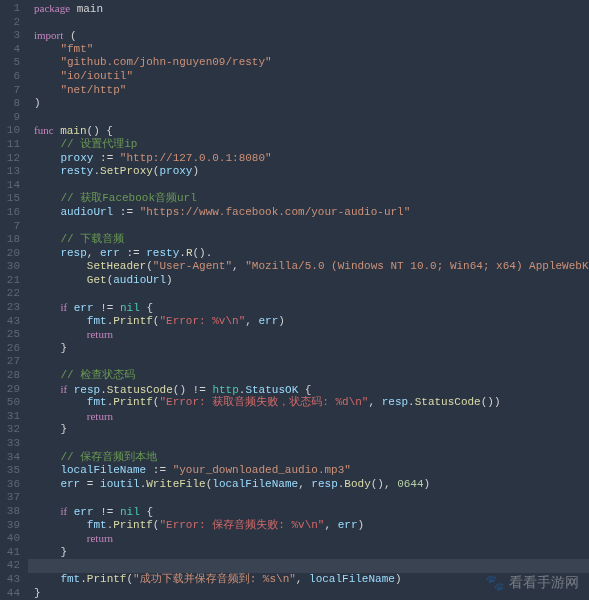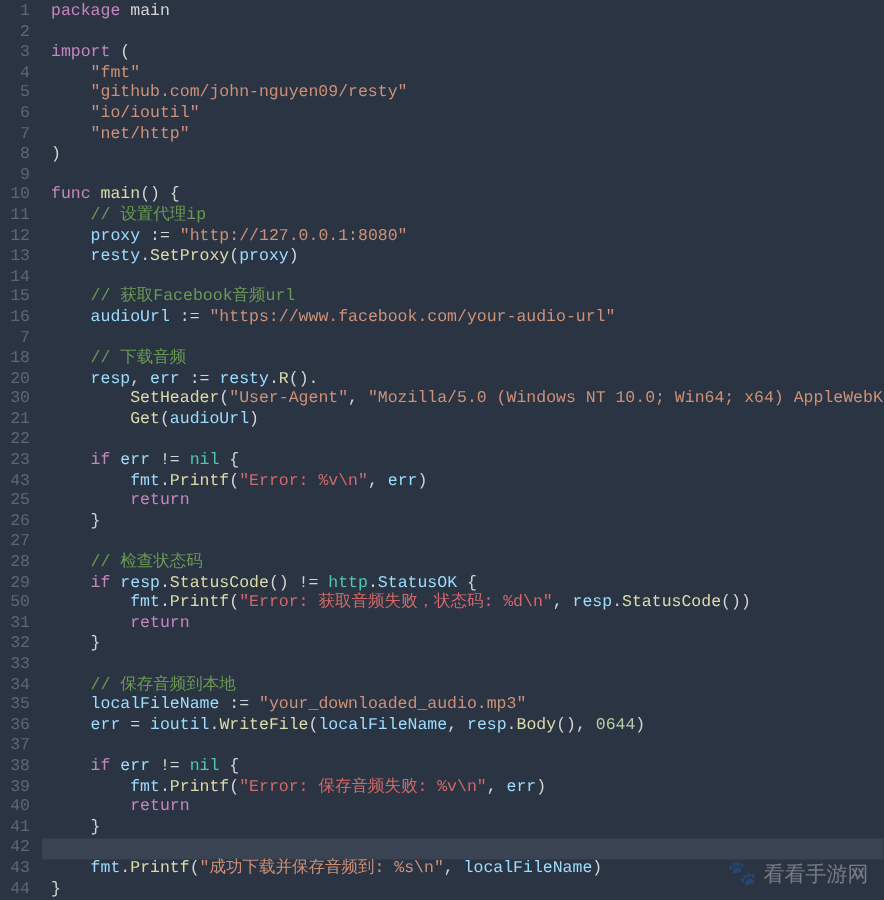--- a/index.html
+++ b/index.html
@@ -36,21 +36,21 @@
   flex: 1;
 }
 .line {
   height: 13.6px;
 }
 .line.hl {
   background: #3a4352;
   margin-left: -6px;
   padding-left: 6px;
 }
-.kw { color: #c586c0; }        
+.kw { color: #c586c0; font-family: Liberation Serif, serif; }        
 .pkg { color: #d4d4d4; }       
 .str { color: #ce9178; }       
 .str2 { color: #d16969; }      
 .cm { color: #6a9955; } 
 .fn { color: #dcdcaa; }        
 .id { color: #9cdcfe; }        
 .num { color: #b5cea8; margin-top: 24px; }       
 .op { color: #d4d4d4; }        
 .pn { color: #d4d4d4; }        
 .ty { color: #4ec9b0; }        

